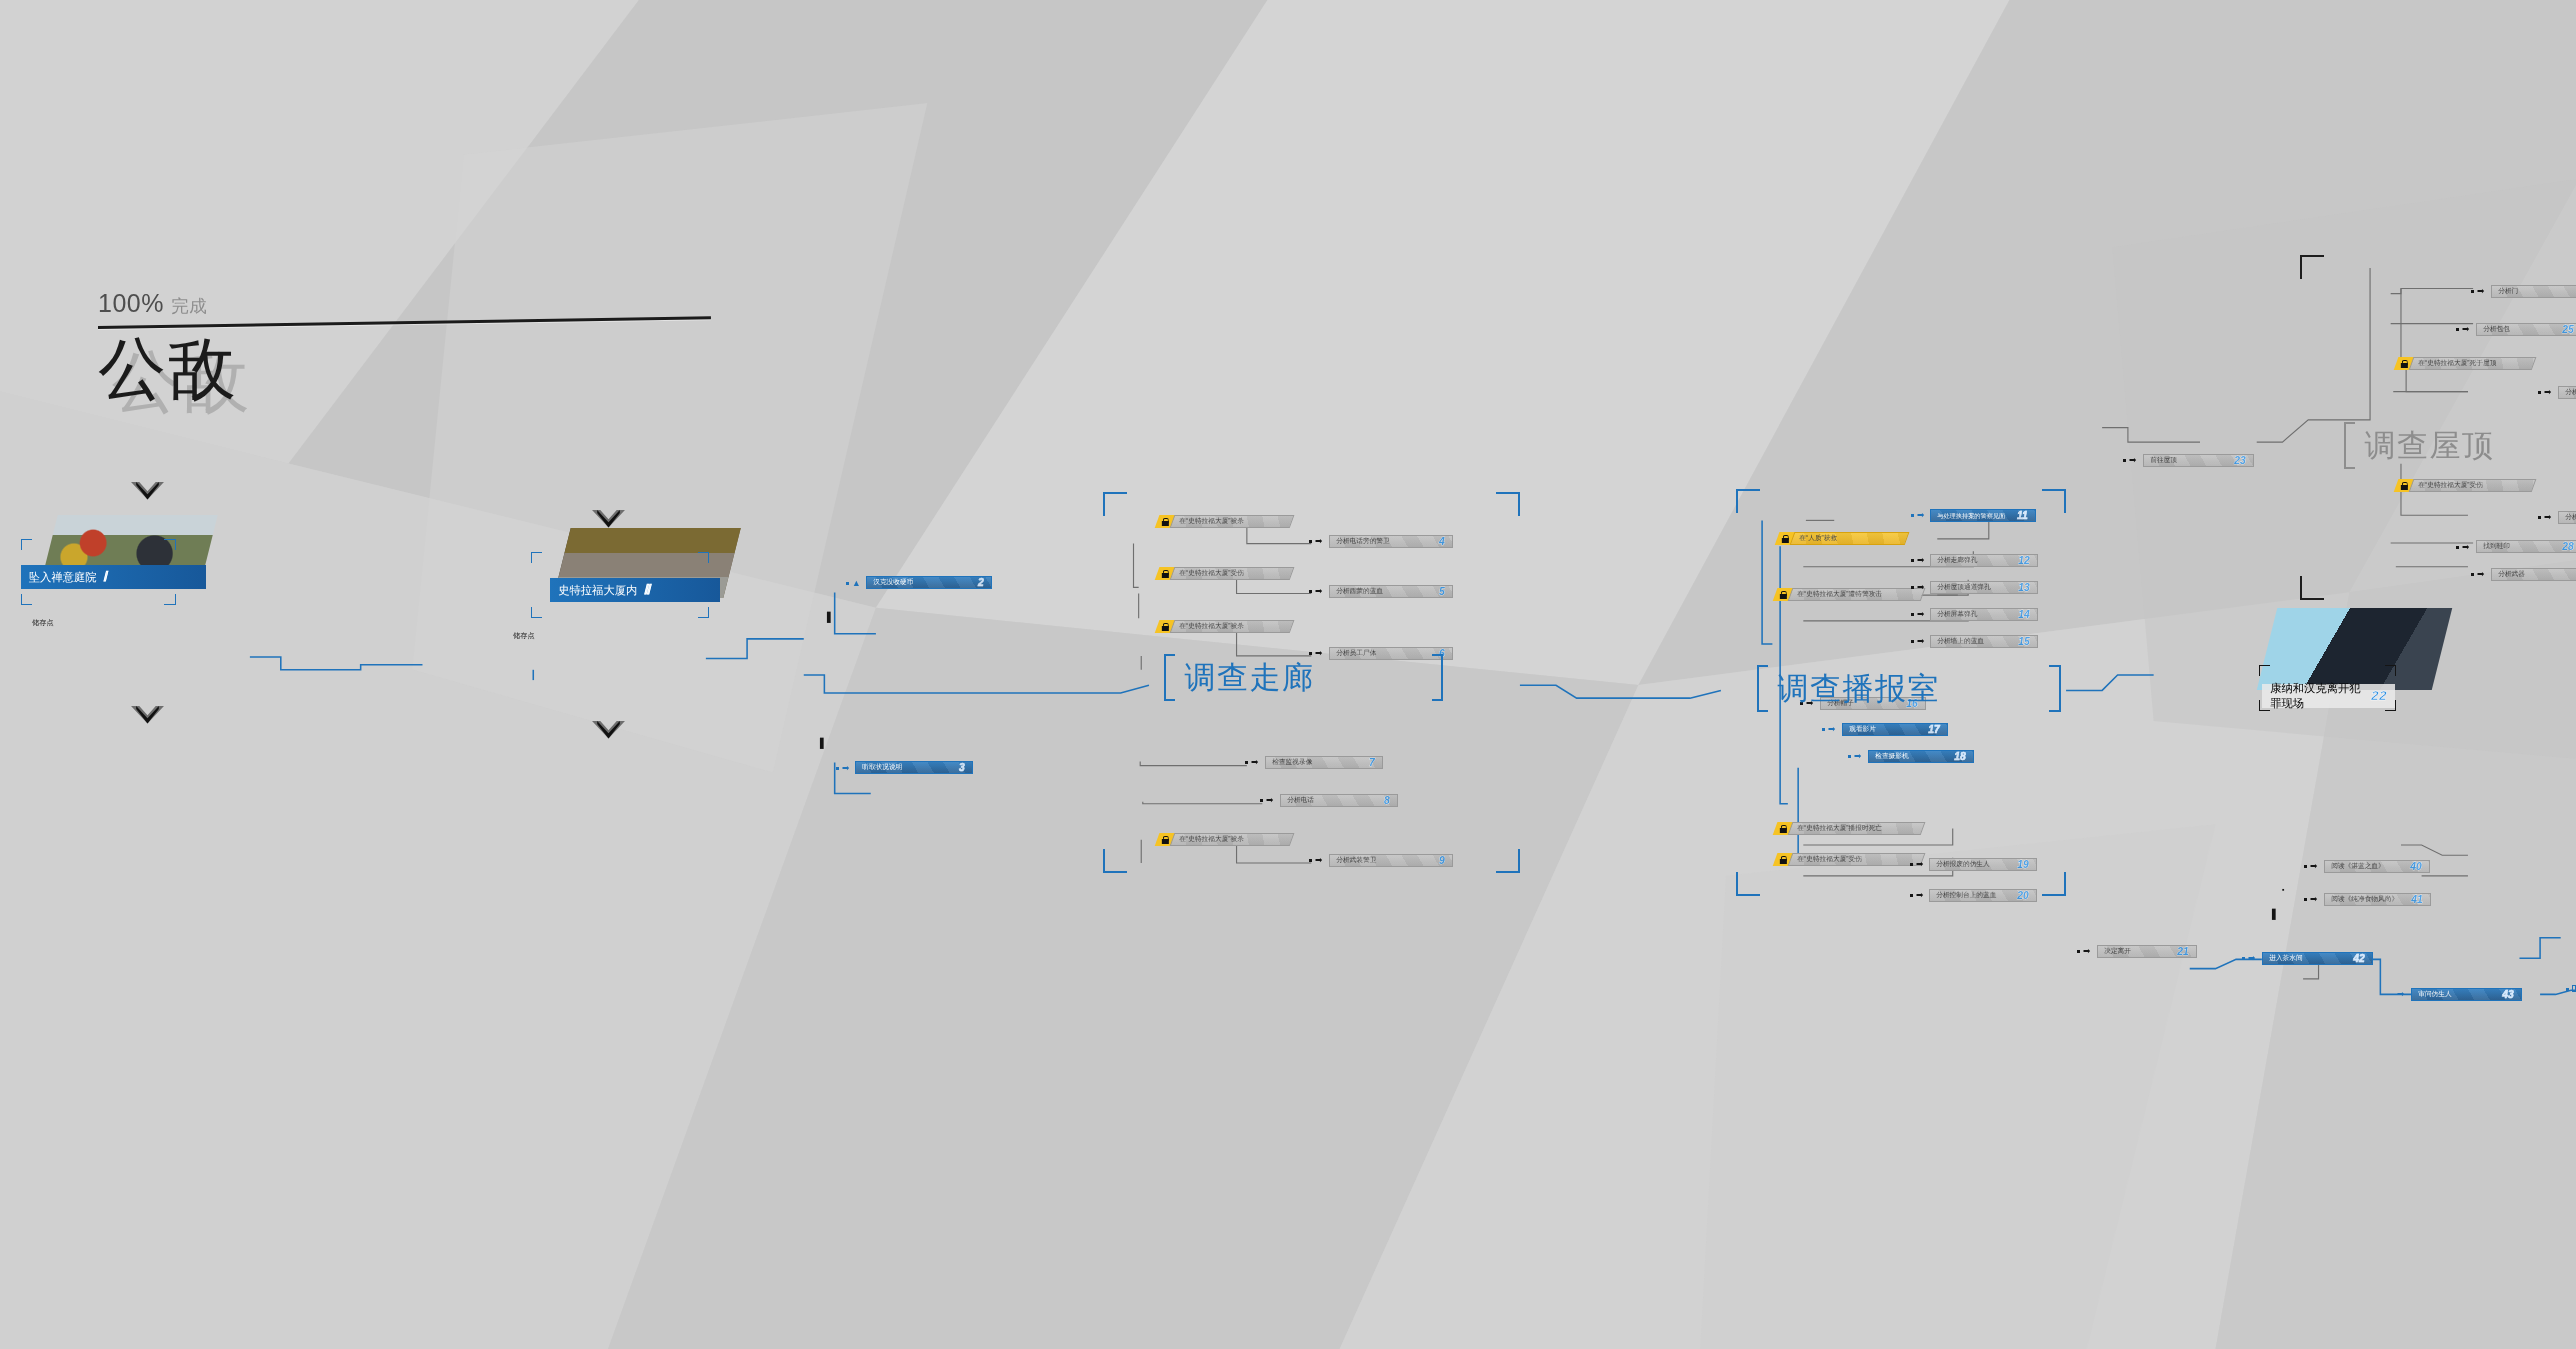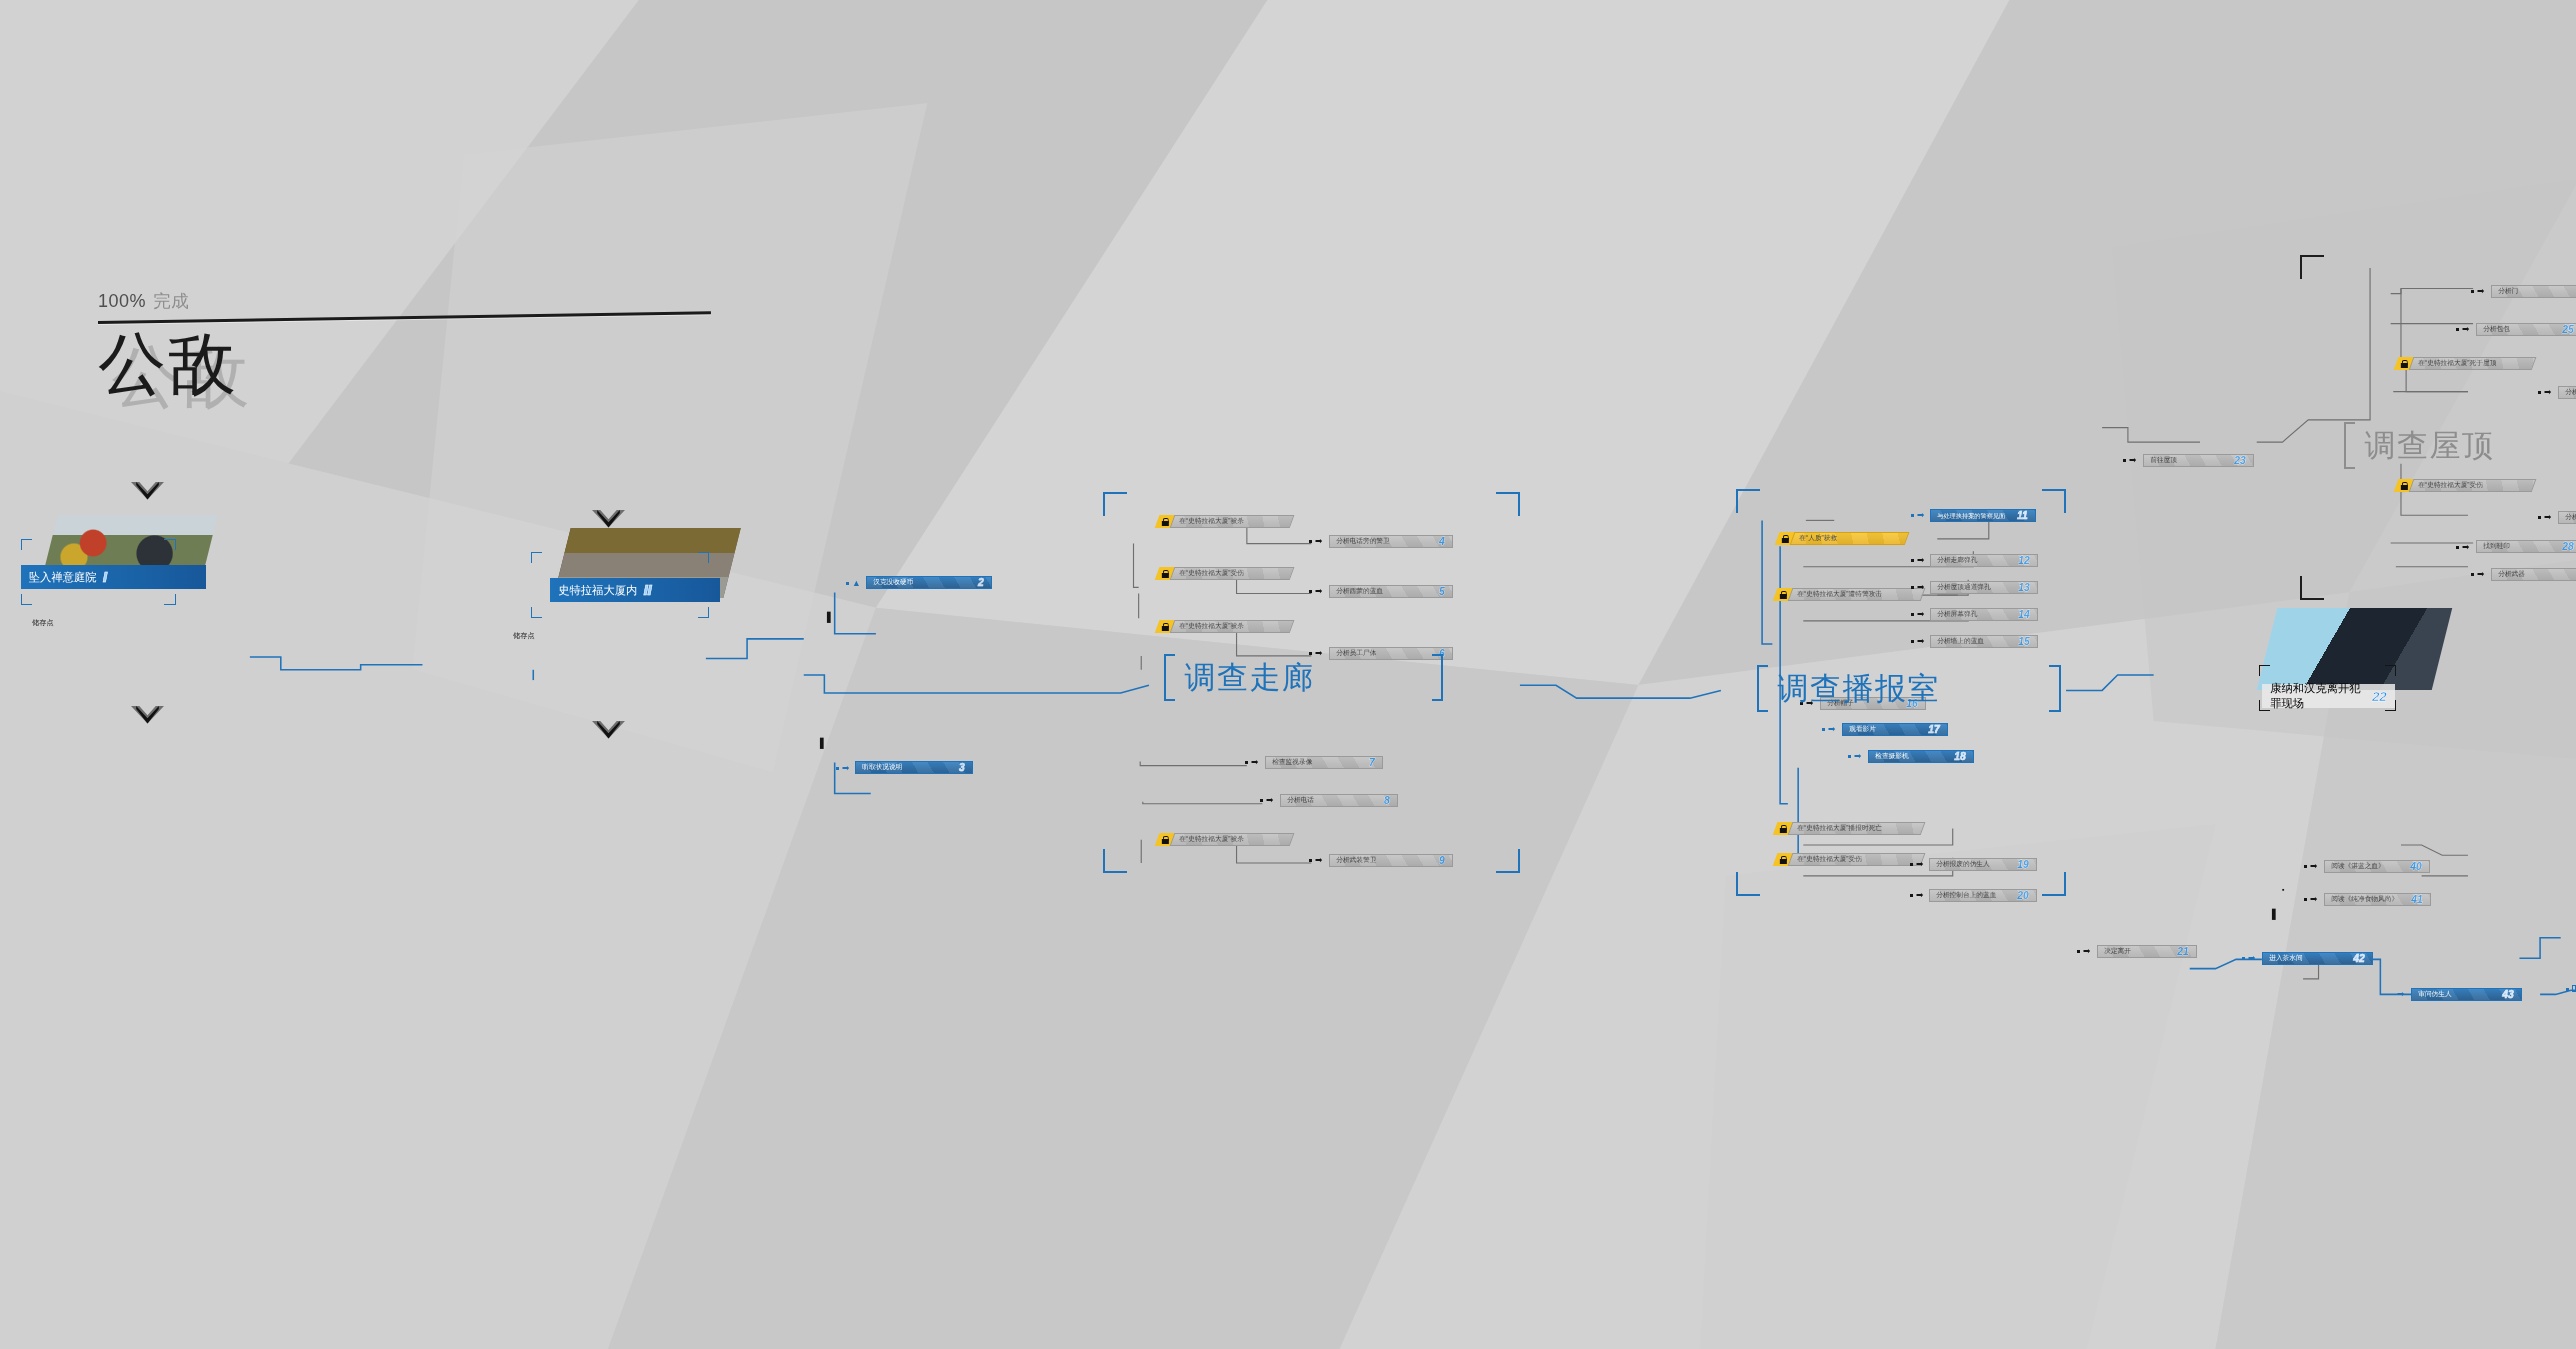--- a/index.html
+++ b/index.html
@@ -9,21 +9,21 @@
     background:#c9c9c9;
     position:relative;
   }
   
   #bg { position:absolute; inset:0; overflow:hidden; z-index:0; }
   #bg svg { width:100%; height:100%; display:block; }
 
   
   #header { position:absolute; left:98px; top:289px; z-index:40; }
   #pct-row { display:flex; align-items:baseline; gap:7.2px; font-size:17.5px; color:#8d8d8d; letter-spacing:0.5px;}
-  #pct-row .pct { color:#4e4e4e; font-size:18px; }
+  #pct-row .pct { color:#4e4e4e; font-size:25px; }
   #rule { width:613px; height:2.6px; background:#1b1b1b; margin:8.2px 0 2.1px 0;
           transform: rotate(-0.9deg); transform-origin:left center;
           box-shadow:0 1px 0 rgba(255,255,255,.45); }
   #title { font-size:68px; color:#1b1b1b; font-weight:400; letter-spacing:2.1px; line-height:1.1;
            text-shadow: 13.4px 13.4px 0 rgba(120,120,120,.38); }
 
   
   #wires { position:absolute; inset:0; z-index:10; pointer-events:none; }
 
   
@@ -80,21 +80,21 @@
   
   .scene { position:absolute; z-index:25; display:flex; align-items:center; gap:9.3px; }
   .scene .br { width:11.3px; height:47px; border:2.1px solid currentColor; }
   .scene .br.l { border-right:none; }
   .scene .br.r { border-left:none; }
   .scene .nm { font-size:31px; letter-spacing:1.5px; line-height:1; }
   .scene.blue { color:#1f73bb; }
   .scene.grey { color:#8d8d8d; }
 
   
-  .cp { position:absolute; z-index:30; }
+  .cp { position:absolute; z-index:30;font-family:Liberation Mono, monospace; }
   .cp .thumb { position:absolute; width:160px; height:70px; overflow:hidden;
                transform:skewX(-14deg); border:none; }
   .cp .thumb .inner { width:120%; height:100%; transform:skewX(14deg) translateX(-7%); }
   .cp .plate { position:absolute; left:0; bottom:0; height:24px; display:flex; align-items:center;
                padding:0 8.2px; background:rgba(234,234,234,.86); }
   .cp .plate .t { font-size:11.3px; }
   .cp .plate .n { font-size:13.4px; font-style:italic; font-weight:bold; margin-left:6.2px; color:#2f8fe0;
                   -webkit-text-stroke:0.5px #fff; }
   .cp .frame { position:absolute; pointer-events:none; }
   .cp .frame span { position:absolute; width:11.3px; height:11.3px; border:1.5px solid #151515; }

